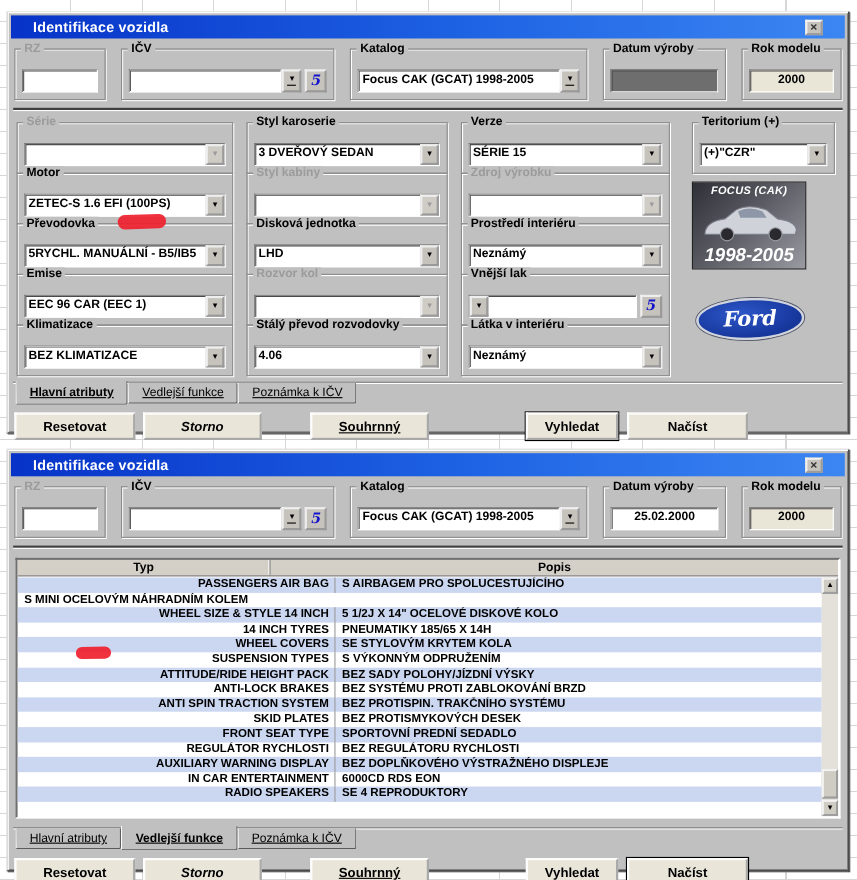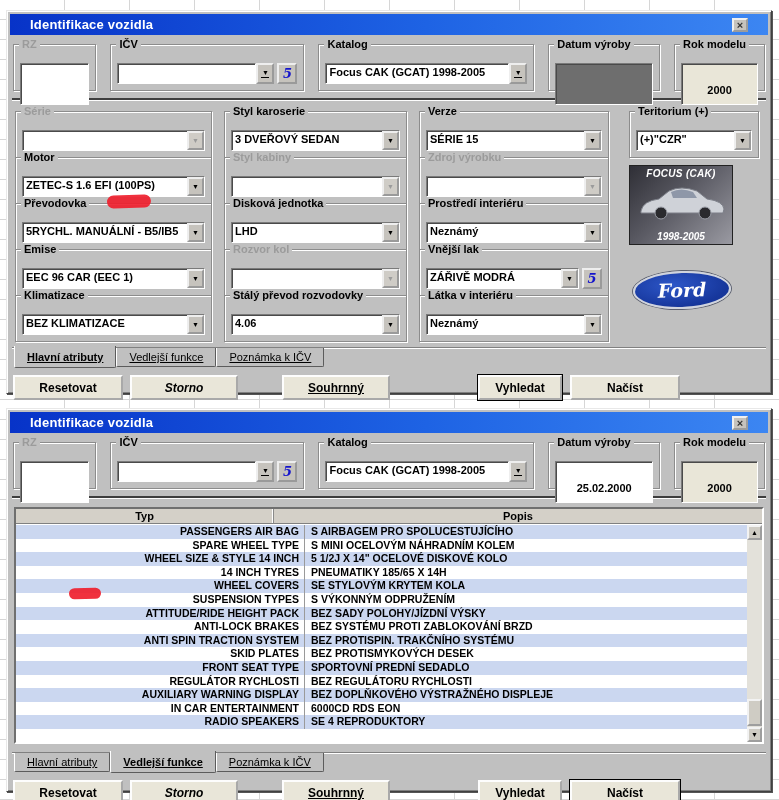--- a/index.html
+++ b/index.html
@@ -42,21 +42,21 @@
     font-size:11px; font-weight:bold; line-height:13px; white-space:nowrap;
   }
   .disabled .glabel { color:#9b9b9b; }
   .fieldwrap { position:absolute; left:6px; right:6px; bottom:6px; height:21px; display:flex; }
   .sunken {
     border-top:1px solid #7a7a7a; border-left:1px solid #7a7a7a;
     border-bottom:1px solid #ffffff; border-right:1px solid #ffffff;
     box-shadow: inset 1px 1px 0 #4a4a4a;
     background:#fff;
   }
-  .edit { flex:1; padding:20px 4px; font-size:11px; font-weight:bold; white-space:nowrap; overflow:hidden; }
+  .edit { flex:1; padding:2px 4px; font-size:11px; font-weight:bold; white-space:nowrap; overflow:hidden; }
   .darkfill { background:#6e6e6e; }
   .cream { background:#e9e6d8; text-align:center; }
   .combo { flex:1; display:flex; background:#fff; }
   .combo .ctext { flex:1; padding:2px 3px; font-size:11px; font-weight:bold; white-space:nowrap; overflow:hidden; }
   .arrowbtn {
     width:17px; background:#c6c3bd; border:2px outset #eeeeee;
     display:flex; align-items:center; justify-content:center;
     font-size:7px; color:#000; flex:none; cursor:default;
   }
   .disabled .arrowbtn { color:#9b9b9b; background:#cfccc6; }
@@ -79,21 +79,21 @@
     grid-auto-rows:44px; column-gap:12px; row-gap:2px; margin:10px 5px 0 5px;
   }
   .imgcell { grid-column:4; grid-row:2 / span 2; position:relative; }
   .fordcell { grid-column:4; grid-row:4 / span 2; position:relative; }
   .carimg {
     position:absolute; left:8px; top:8px; width:104px; height:80px;
     background:linear-gradient(135deg,#2f2f36 0%,#5a5a63 45%,#9a9aa2 100%);
     border:1px solid #222; color:#fff; text-align:center;
   }
   .carimg .ctitle { font-size:10px; font-style:italic; font-weight:bold; margin-top:2px; letter-spacing:.3px; }
-  .carimg .cyears { position:absolute; bottom:2px; left:0; right:0; font-size:10px; font-style:italic; font-weight:bold; }
+  .carimg .cyears { position:absolute; bottom:2px; left:0; right:0; font-size:17px; font-style:italic; font-weight:bold; }
   .fordlogo {
     position:absolute; left:12px; top:22px; width:98px; height:38px; border-radius:50%;
     background:radial-gradient(ellipse at 40% 35%, #2d57c8 0%, #16369b 70%);
     border:2px solid #d0d4de; box-shadow:0 0 0 1px #5a5f6e;
     display:flex; align-items:center; justify-content:center;
     color:#fff; font-family:"DejaVu Serif", serif; font-style:italic; font-weight:bold; font-size:19px;
     transform:rotate(-2deg);
   }
   
   .tabstrip {
@@ -119,21 +119,21 @@
   .g1{margin-left:7px;font-style:italic;} .g2{margin-left:44px;text-decoration:underline;} .g3{margin-left:88px;} .g4{margin-left:8px;}
   
   .tpanel {
     position:relative; margin:8px 4px 0 4px; height:237px; background:#fff;
     border-top:2px solid #6f6f6f; border-left:2px solid #6f6f6f;
     border-bottom:2px solid #ffffff; border-right:2px solid #ffffff;
     overflow:hidden;
   }
   .thead { display:flex; height:15px; background:#d4d0c8; border-bottom:1px solid #808080; }
   .th { font-size:11px; font-weight:bold; text-align:center; line-height:14px; }
-  .th1 { width:258px; border-right:1px solid #8a8a8a; box-shadow:inset -1px 0 0 #ffffff; }
+  .th1 { width:230px; border-right:1px solid #8a8a8a; box-shadow:inset -1px 0 0 #ffffff; }
   .th2 { flex:1; }
   .rowsarea { position:absolute; top:16px; left:0; right:15px; bottom:0; }
   .trow { display:flex; height:13.6px; align-items:center; white-space:nowrap; }
   .trow.alt { background:#cbd7f0; }
   .trow .c1 {
     width:289px; text-align:right; padding-right:5px; font-size:10.5px; font-weight:bold;
     border-right:1px solid #9a9a9a; overflow:hidden; height:100%; line-height:13.6px;
   }
   .trow .c2 { flex:1; padding-left:6px; font-size:10.5px; font-weight:bold; overflow:hidden; height:100%; line-height:13.6px; }
   .vscroll { position:absolute; top:16px; right:0; bottom:0; width:15px; background:#e3e1da; }
@@ -333,21 +333,20 @@
             <div class="combo sunken">
               <span class="ctext"></span>
               <span class="arrowbtn">▼</span>
             </div>
           </div>
       </div>
       <div class="fgroup">
         <span class="glabel">Vnější lak</span>
         <div class="fieldwrap">
           <div class="combo sunken">
-              <span class="ctext">ZÁŘIVĚ MODRÁ</span>
               <span class="arrowbtn">▼</span>
             </div>
           <div class="btn5">
               <span>5</span>
             </div>
         </div>
       </div>
       <div class="fordcell">
         <div class="fordlogo">
             <span>Ford</span>
@@ -464,21 +463,20 @@
         <div class="th th2">Popis</div>
       </div>
       <div class="rowsarea">
 
           <div class="trow alt">
             <div class="c1">PASSENGERS AIR BAG</div>
             <div class="c2">S AIRBAGEM PRO SPOLUCESTUJÍCÍHO</div>
           </div>
 
           <div class="trow">
-            <div class="c1">SPARE WHEEL TYPE</div>
             <div class="c2">S MINI OCELOVÝM NÁHRADNÍM KOLEM</div>
           </div>
 
           <div class="trow alt">
             <div class="c1">WHEEL SIZE &amp; STYLE 14 INCH</div>
             <div class="c2">5 1/2J X 14" OCELOVÉ DISKOVÉ KOLO</div>
           </div>
 
           <div class="trow">
             <div class="c1">14 INCH TYRES</div>

